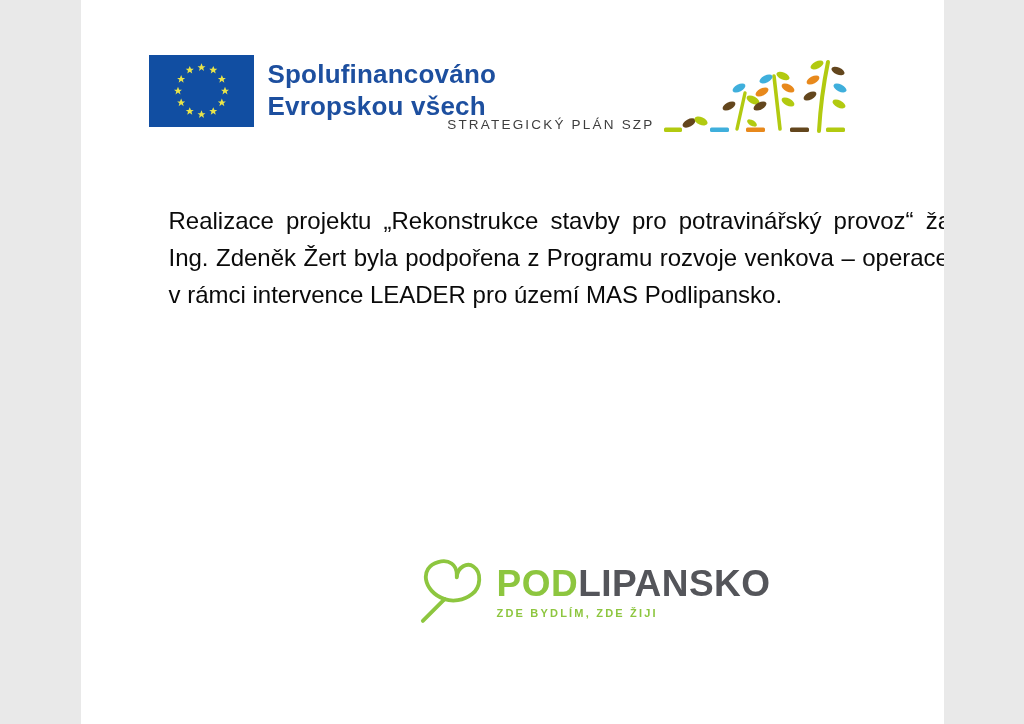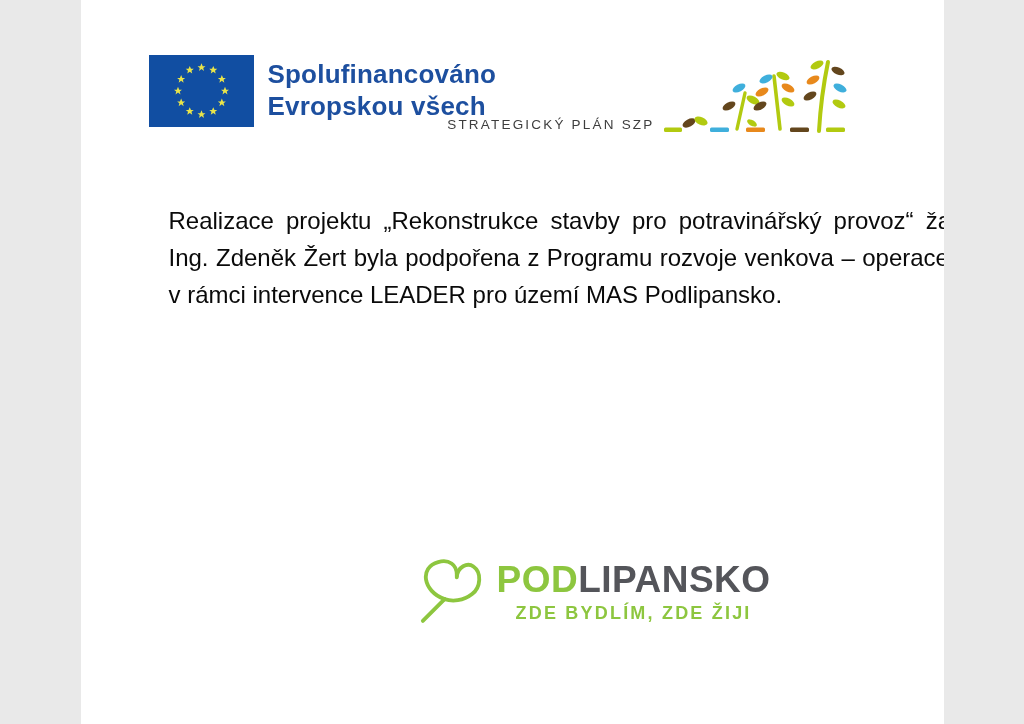--- a/index.html
+++ b/index.html
@@ -40,28 +40,28 @@
     font-size:24px;line-height:37px;
     text-align:justify;
   }
   .text-block p + p{margin-top:20px;}
   .para-bold{font-weight:bold;}
   
   .pod-logo{
     position:absolute;left:338px;top:558px;
     display:flex;align-items:center;gap:14px;
   }
-  .pod-text{display:flex;flex-direction:column;align-items:center;}
+  .pod-text{display:flex;flex-direction:column;}
   .pod-wordmark{
     font-size:37px;font-weight:bold;letter-spacing:0.5px;line-height:40px;
   }
   .pod-word-green{color:#8dc63f;}
   .pod-word-gray{color:#54555a;}
   .pod-tagline{
-    font-size:18px;font-weight:bold;letter-spacing:2.2px;
+    font-size:11px;font-weight:bold;letter-spacing:2.2px;
     color:#8dc63f;margin-top:3px;
   }
 </style>
 </head>
 <body>
 
 <div class="page">
 
   <div class="eu-block">
     <svg class="eu-flag" width="105" height="72" viewBox="0 0 105 72" aria-hidden="true">

